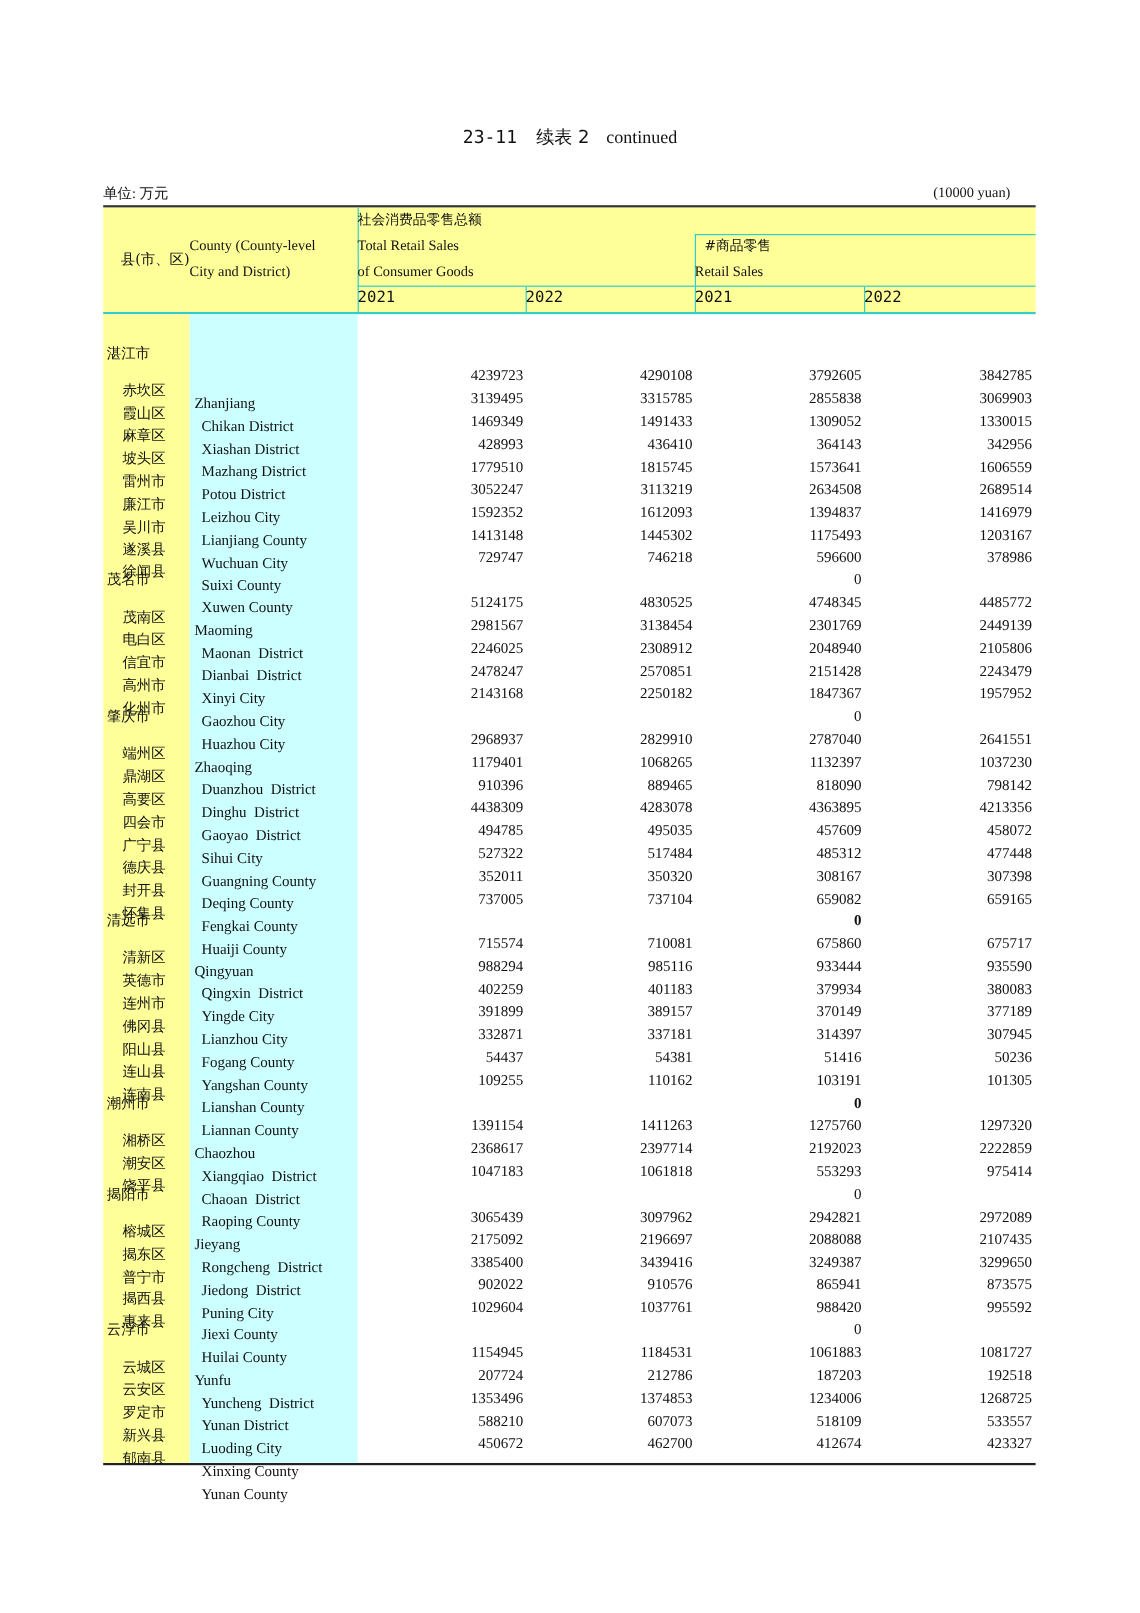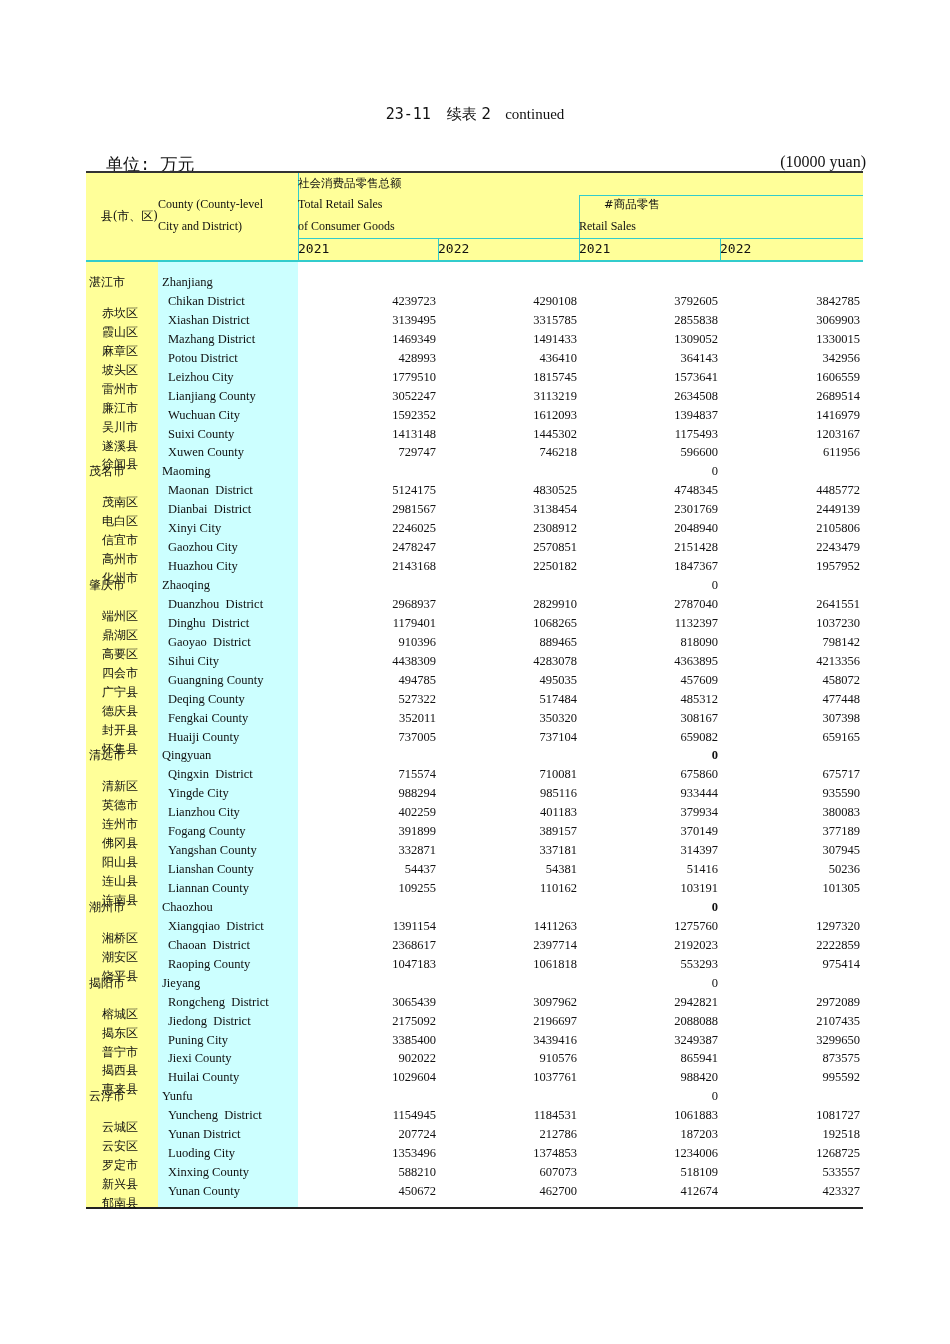--- a/index.html
+++ b/index.html
@@ -1,38 +1,38 @@
 <!DOCTYPE html>
 <html><head>
 <meta charset="utf-8">
 <style>
   html, body { margin: 0; padding: 0; background: #ffffff; }
   body { width: 950px; height: 1344px; position: relative; font-family: "Liberation Serif", "DejaVu Serif", serif; color: #111; }
   .title { position: absolute; top: 105px; left: 0; width: 950px; text-align: center; font-size: 15px; }
   .title .num { font-family: "DejaVu Sans Mono", monospace; font-size: 15px; }
   .title .cn { font-family: "DejaVu Sans", sans-serif; font-size: 15px; margin: 0 14px 0 16px; }
   .title .en { font-size: 15px; }
-  .unit-cn { position: absolute; top: 153px; left: 106px; font-size: 17px; font-family: Liberation Mono, monospace; }
-  .unit-en { position: absolute; top: 153px; right: 84px; font-size: 16px; }
+  .unit-cn { position: absolute; top: 153px; left: 86px; font-size: 12px; font-family: Liberation Serif, serif; }
+  .unit-en { position: absolute; top: 153px; right: 108px; font-size: 12px; }
   .table-wrap { position: absolute; top: 171px; left: 86px; width: 777px; }
   .top-rule { height: 2px; background: #333; }
   .header { position: relative; height: 87px; background: #ffff99; border-bottom: 2px solid #33cccc; }
   .h-cell { position: absolute; font-size: 12px; text-align: left; }
   .vline { position: absolute; width: 1px; background: #33cccc; }
   .hline { position: absolute; height: 1px; background: #33cccc; }
   .year { font-family: "DejaVu Sans Mono", monospace; font-size: 13px; }
   .body { position: relative; background: #fff; }
   .col-cn-bg { position: absolute; left: 0; top: 0; bottom: 0; width: 72px; background: #ffff99; }
   .col-en-bg { position: absolute; left: 72px; top: 0; bottom: 0; width: 140px; background: #ccffff; }
-  .rows { position: relative; padding-top: 11px; padding-bottom: 6px; }
+  .rows { position: relative; padding-top: 23px; padding-bottom: 6px; }
   .row { position: relative; height: 18.95px; font-size: 12.5px; line-height: 18.95px; }
   .row span { position: absolute; white-space: pre; }
   .c-cn { left: 3px; font-family: "DejaVu Serif", serif; font-size: 12px; }
   .row.sub .c-cn { left: 16px; margin-top: 12px; }
-  .c-en { left: 76px; }
+  .c-en { left: 76px; margin-top: 42px; }
   .row.sub .c-en { left: 82px; }
   .v1 { right: 427px; text-align: right; }
   .v2 { right: 286px; text-align: right; }
   .v3 { right: 145px; text-align: right; }
   .v4 { right: 3px; text-align: right; }
   .bold { font-weight: bold; }
   .bottom-rule { height: 2px; background: #222; }
 </style>
 </head>
 <body>
@@ -56,21 +56,21 @@
     <div class="hline" style="left:212px; top:65px; width:565px;"></div>
 
     <div class="h-cell" style="left:0; top:35px; width:72px; text-align:right; font-family:'DejaVu Serif',serif;">县(市、区)</div>
     <div class="h-cell" style="left:72px; top:24px; width:140px;">County (County-level</div>
     <div class="h-cell" style="left:72px; top:46px; width:140px;">City and District)</div>
 
     <div class="h-cell" style="left:212px; top:3px; width:281px; font-family:'DejaVu Serif',serif; font-size:11.5px;">社会消费品零售总额</div>
     <div class="h-cell" style="left:212px; top:24px; width:281px;">Total Retail Sales</div>
     <div class="h-cell" style="left:212px; top:46px; width:281px;">of Consumer Goods</div>
 
-    <div class="h-cell" style="left:518px; top:24px; width:319px; font-family:'DejaVu Serif',serif; font-size:11.5px;">#商品零售</div>
+    <div class="h-cell" style="left:501px; top:24px; width:319px; font-family:'DejaVu Serif',serif; font-size:11.5px;">#商品零售</div>
     <div class="h-cell" style="left:493px; top:46px; width:284px;">Retail Sales</div>
 
     <div class="h-cell year" style="left:212px; top:68px; width:140px;">2021</div>
     <div class="h-cell year" style="left:352px; top:68px; width:141px;">2022</div>
     <div class="h-cell year" style="left:493px; top:68px; width:141px;">2021</div>
     <div class="h-cell year" style="left:634px; top:68px; width:143px;">2022</div>
   </div>
 
   <div class="body">
     <div class="col-cn-bg"></div>
@@ -147,21 +147,21 @@
           <span class="v2">1445302</span>
           <span class="v3">1175493</span>
           <span class="v4">1203167</span>
         </div>
         <div class="row sub">
           <span class="c-cn">徐闻县</span>
           <span class="c-en">Xuwen County</span>
           <span class="v1">729747</span>
           <span class="v2">746218</span>
           <span class="v3">596600</span>
-          <span class="v4">611956</span>
+          <span class="v4">378986</span>
         </div>
         <div class="row city">
           <span class="c-cn">茂名市</span>
           <span class="c-en">Maoming</span>
           <span class="v1"></span>
           <span class="v2"></span>
           <span class="v3">0</span>
           <span class="v4"></span>
         </div>
         <div class="row sub">

